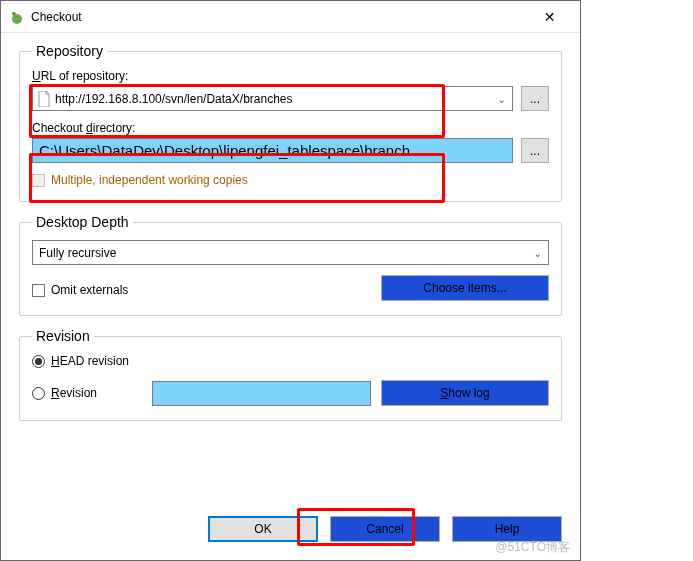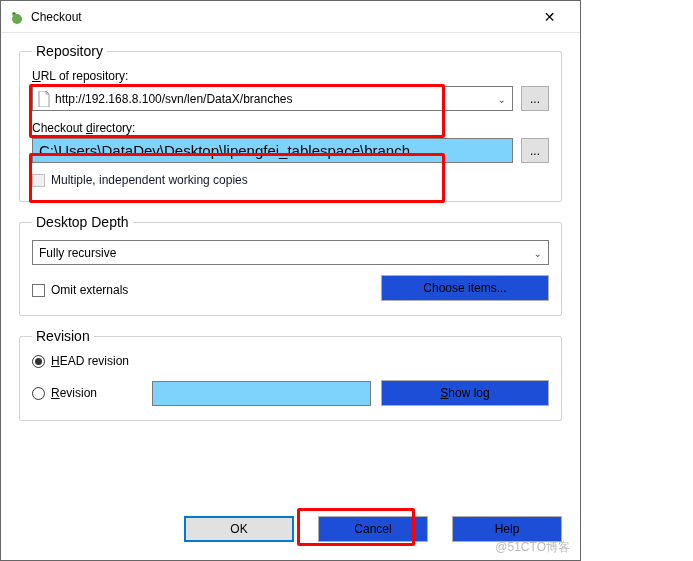--- a/index.html
+++ b/index.html
@@ -15,33 +15,33 @@
     .label { font-size: 12px; margin-bottom: 3px; display: block; }
     .row { display: flex; align-items: center; gap: 8px; margin-bottom: 10px; }
     .input-wrap { flex: 1; position: relative; }
     .url-combo { height: 25px; border: 1px solid #7a7a7a; background: #fff; display: flex; align-items: center; padding: 0 22px 0 4px; position: relative; }
     .url-combo .doc-icon { width: 14px; height: 16px; margin-right: 4px; }
     .url-combo input { border: none; outline: none; font-size: 12px; flex: 1; font-family: inherit; background: transparent; }
     .chev { position: absolute; right: 6px; top: 50%; transform: translateY(-50%); color: #555; font-size: 10px; pointer-events: none; }
     .text-input { height: 25px; border: 1px solid #7a7a7a; background: #7dd3fc; font-size: 15px; padding: 0 6px; width: 100%; outline: none; font-family: inherit; }
     .browse-btn { width: 28px; height: 25px; border: 1px solid #adadad; background: #e1e1e1; font-size: 12px; cursor: pointer; display: flex; align-items: center; justify-content: center; }
     .checkbox-row { display: flex; align-items: center; gap: 6px; margin-top: 4px; }
-    .checkbox-row.disabled { color: #0f172a; }
+    .checkbox-row.disabled { color: #a16207; }
     .chk { width: 13px; height: 13px; border: 1px solid #707070; background: #fff; }
     .checkbox-row.disabled .chk { border-color: #c0c0c0; background: #f0f0f0; }
     .select-full { height: 25px; border: 1px solid #7a7a7a; background: #fff; font-size: 12px; padding: 2px 22px 2px 6px; width: 100%; position: relative; display: flex; align-items: center; }
     .depth-row { display: flex; align-items: center; justify-content: space-between; margin-top: 10px; }
     .btn { height: 26px; border: 1px solid #adadad; background: #1d4ed8; font-size: 12px; cursor: pointer; padding: 0 14px; display: flex; align-items: center; justify-content: center; min-width: 80px; }
     .btn-wide { min-width: 168px; }
     .radio-row { display: flex; align-items: center; gap: 6px; margin-bottom: 12px; }
     .radio { width: 13px; height: 13px; border: 1px solid #333; border-radius: 50%; display: flex; align-items: center; justify-content: center; }
     .radio.checked::after { content: ""; width: 7px; height: 7px; background: #333; border-radius: 50%; }
     .revision-grid { display: flex; align-items: center; gap: 10px; }
     .revision-grid .text-input { width: 210px; }
-    .footer { display: flex; justify-content: flex-end; gap: 24px; padding: 8px 18px 18px; }
+    .footer { display: flex; justify-content: flex-end; gap: 12px; padding: 8px 18px 18px; }
     .btn-ok { border: 1px solid #0078d7; background: #e1e1e1; box-shadow: inset 0 0 0 1px #0078d7; }
     .red-box { position: absolute; border: 3px solid #ff0000; border-radius: 2px; pointer-events: none; z-index: 5; }
     .ul { text-decoration: underline; }
     .watermark { position: absolute; right: 10px; bottom: 4px; color: #bbb; font-size: 12px; pointer-events: none; }
   </style>
 </head>
 <body>
 
 <div class="window">
   <div class="titlebar">

